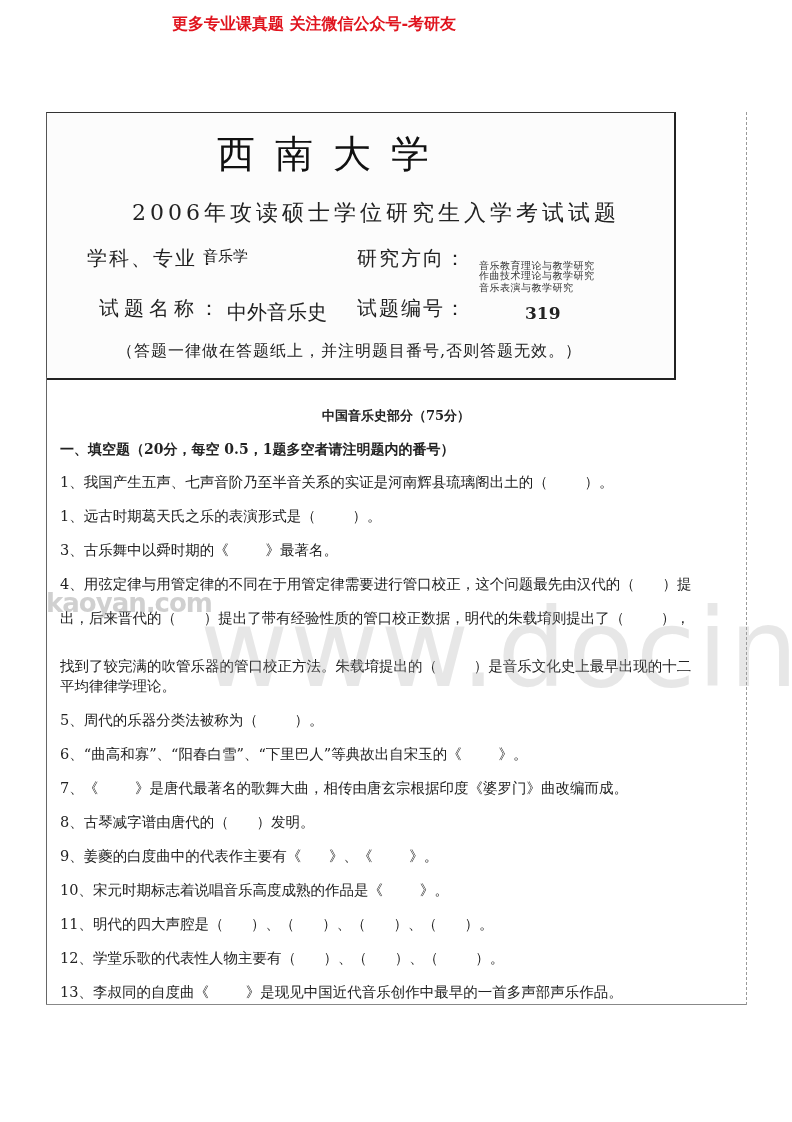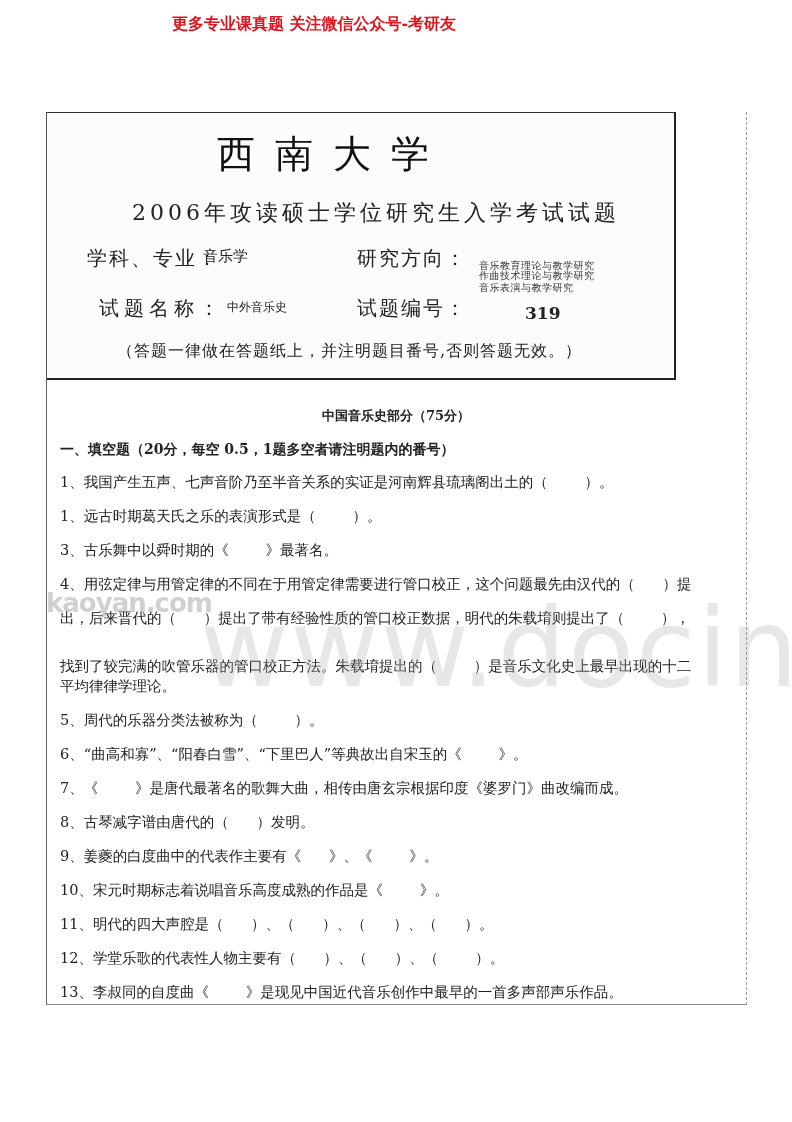--- a/index.html
+++ b/index.html
@@ -75,21 +75,21 @@
 
     <div class="lbl" style="left:40px; top:132px;">学科、专业：</div>
     <div class="val" style="left:156px; top:134px;">音乐学</div>
 
     <div class="lbl" style="left:310px; top:132px;">研究方向：</div>
     <div class="dir" style="top:124px;margin-top:32px;">作曲技术理论与教学研究</div>
     <div class="dir" style="top:146px;">音乐教育理论与教学研究</div>
     <div class="dir" style="top:168px;">音乐表演与教学研究</div>
 
     <div class="lbl" style="left:52px; top:182px; letter-spacing:5px;">试题名称：</div>
-    <div class="val" style="left:180px; top:186px; font-size:12px;">中外音乐史</div>
+    <div class="val" style="left:180px; top:186px; font-size:20px;">中外音乐史</div>
 
     <div class="lbl" style="left:310px; top:182px;">试题编号：</div>
     <div class="code">319</div>
 
     <div class="notice">（答题一律做在答题纸上，并注明题目番号,否则答题无效。）</div>
   </div>
 
   <div class="outer-left"></div>
   <div class="outer-right"></div>
   <div class="outer-bottom"></div>

